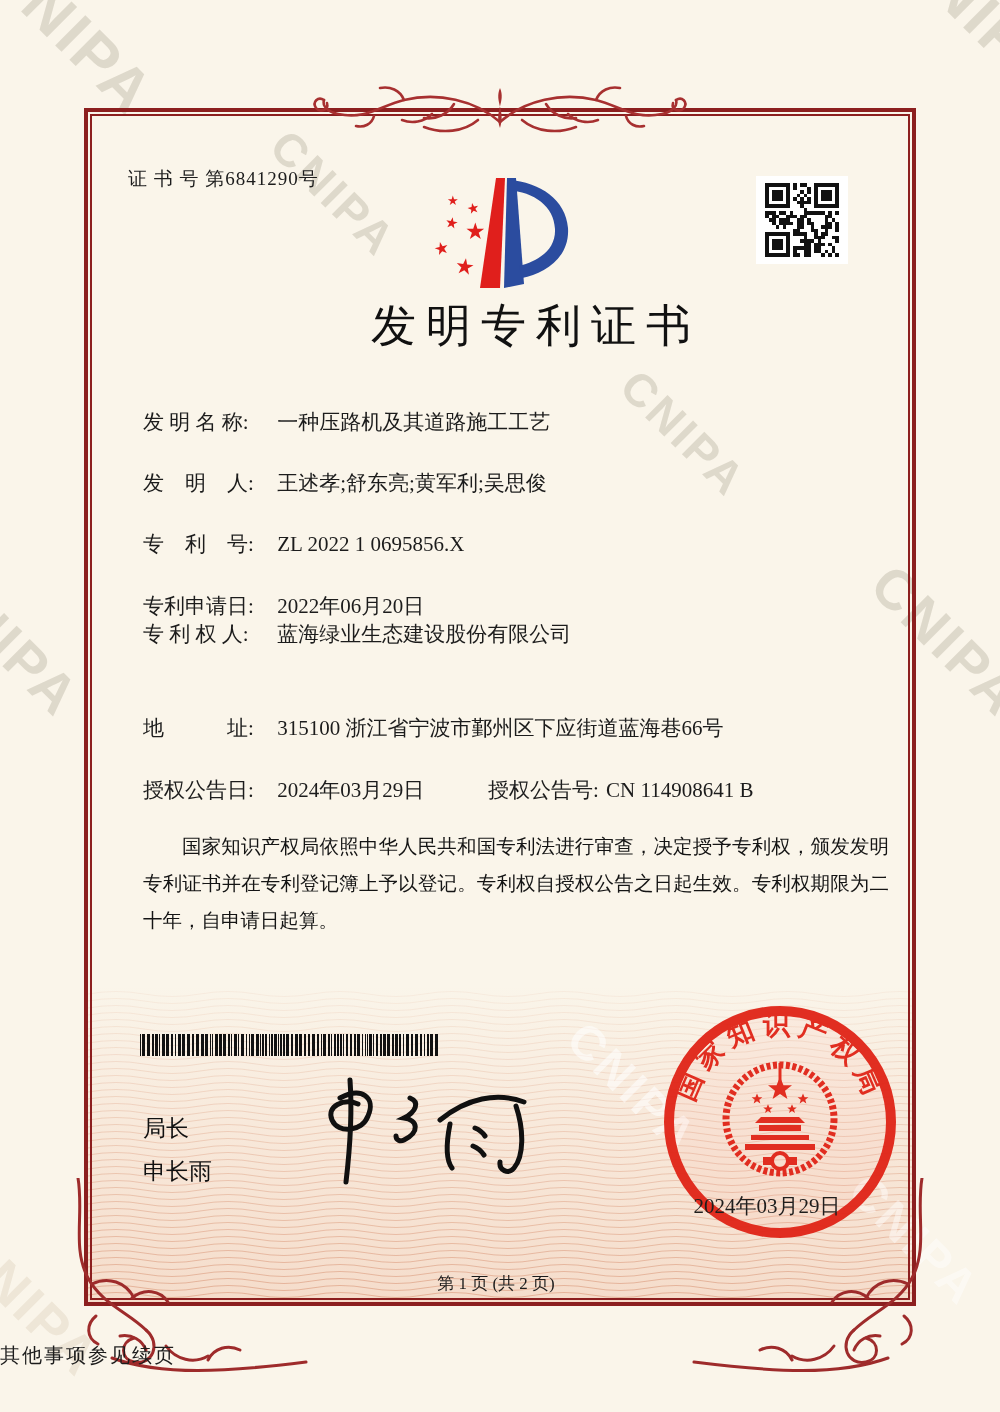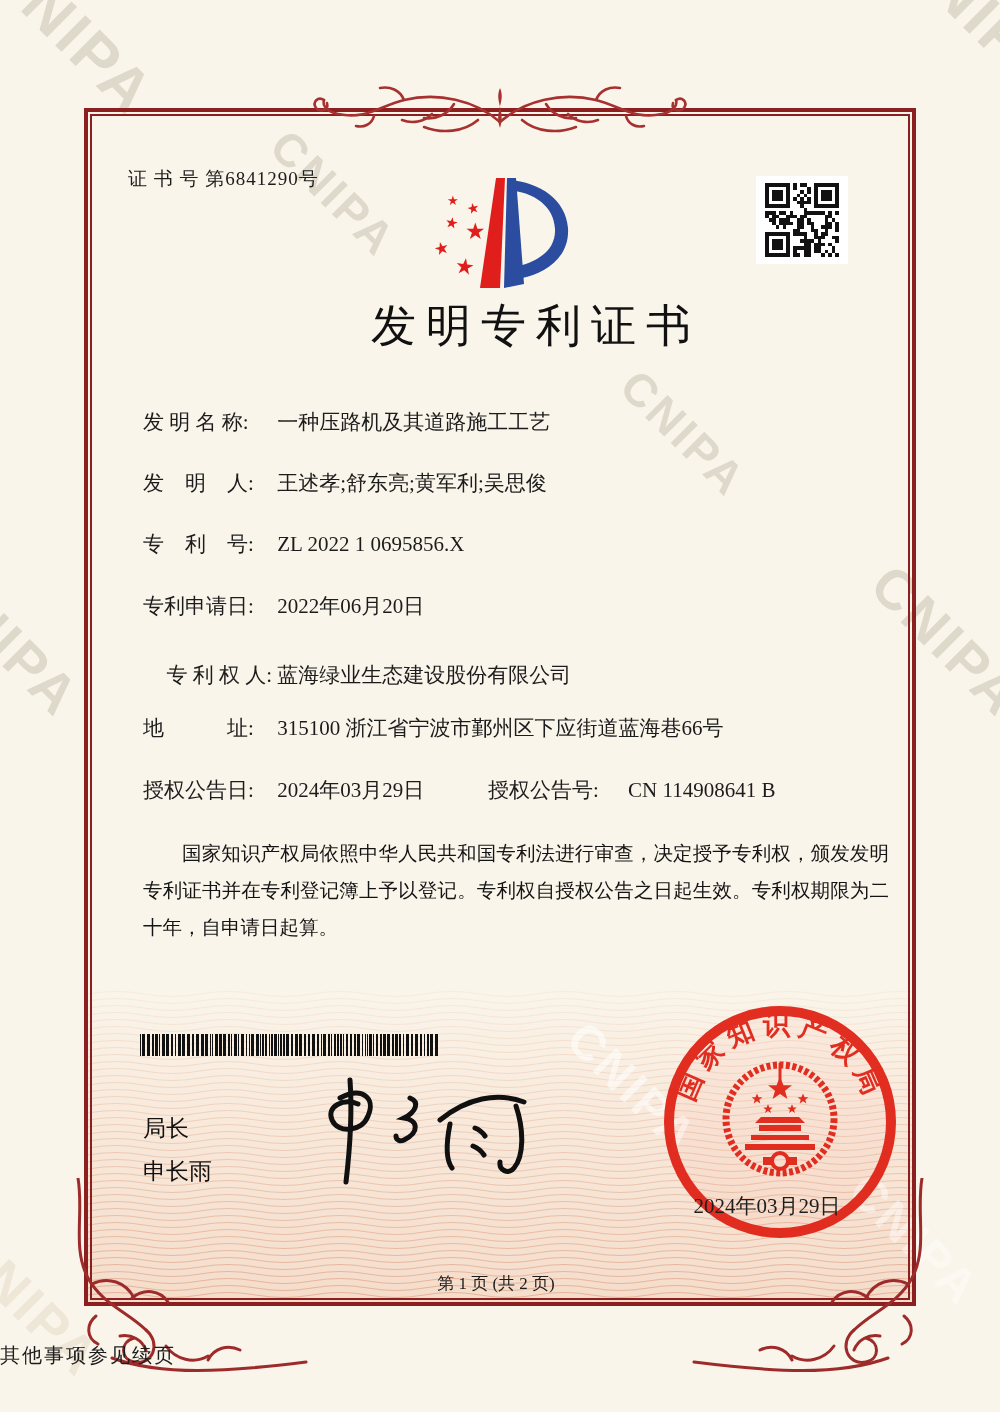--- a/index.html
+++ b/index.html
@@ -52,28 +52,28 @@
   .qrbox{position:absolute;left:756px;top:176px;width:92px;height:88px;background:#ffffff;z-index:3;}
   .qrbox svg{position:absolute;left:9px;top:7px;}
   .title{
     position:absolute;left:0;top:296px;width:1000px;text-align:center;z-index:3;
     font-size:45px;font-weight:400;letter-spacing:10px;color:#111;margin-left:36px;
   }
   
   .fields{position:absolute;left:143px;top:0;width:760px;z-index:3;font-size:21px;}
   .frow{position:absolute;left:0;white-space:nowrap;}
   .r1{top:408px;} .r2{top:469px;} .r3{top:530px;} .r4{top:592px;font-family:Liberation Serif, serif;}
-  .r5{top:661px;text-align:right;} .r6{top:714px;} .r7{top:776px;}
+  .r5{top:620px;} .r6{top:714px;} .r7{top:776px;}
   .flabel{display:inline-block;min-width:129px;}
   .fpair2{position:absolute;left:345px;top:0;white-space:nowrap;}
-  .fpair2 .flabel{min-width:0;margin-right:24px;}
+  .fpair2 .flabel{min-width:0;margin-right:2px;}
   
   .body-text{position:absolute;left:143px;top:824px;width:746px;z-index:3;}
   .body-text p{
-    margin:11px 0 6px 0;font-size:19.5px;line-height:37px;text-indent:2em;
+    margin:4px 0 6px 0;font-size:19.5px;line-height:37px;text-indent:2em;
     text-align:justify;color:#141414;
   }
   
   .barcode{position:absolute;left:140px;top:1034px;z-index:3;}
   .director{position:absolute;left:143px;z-index:3;font-family:Liberation Mono, monospace;font-size:23px;color:#111;}
   .dl1{top:1113px;} .dl2{top:1156px;}
   .sig{position:absolute;left:292px;top:1068px;z-index:3;}
   .seal{position:absolute;left:655px;top:997px;width:250px;height:250px;z-index:4;opacity:0.95;}
   .pageinfo{position:absolute;left:84px;top:1272px;width:824px;text-align:center;font-size:17px;z-index:3;}
   .contnote{position:absolute;left:0;top:1342px;width:1000px;text-align:left;font-size:20px;letter-spacing:2px;z-index:3;}

